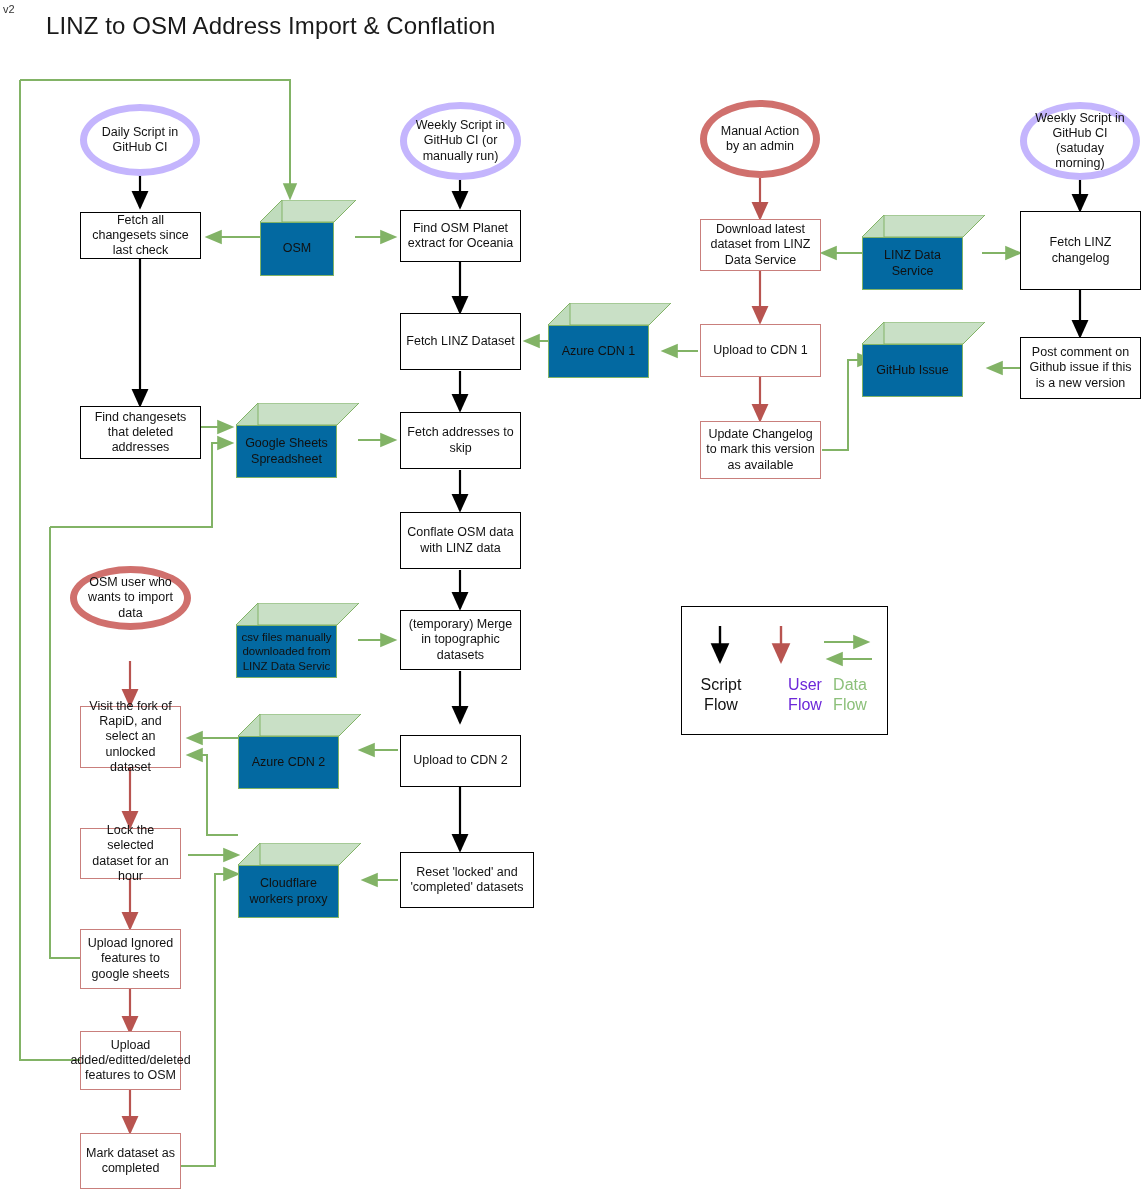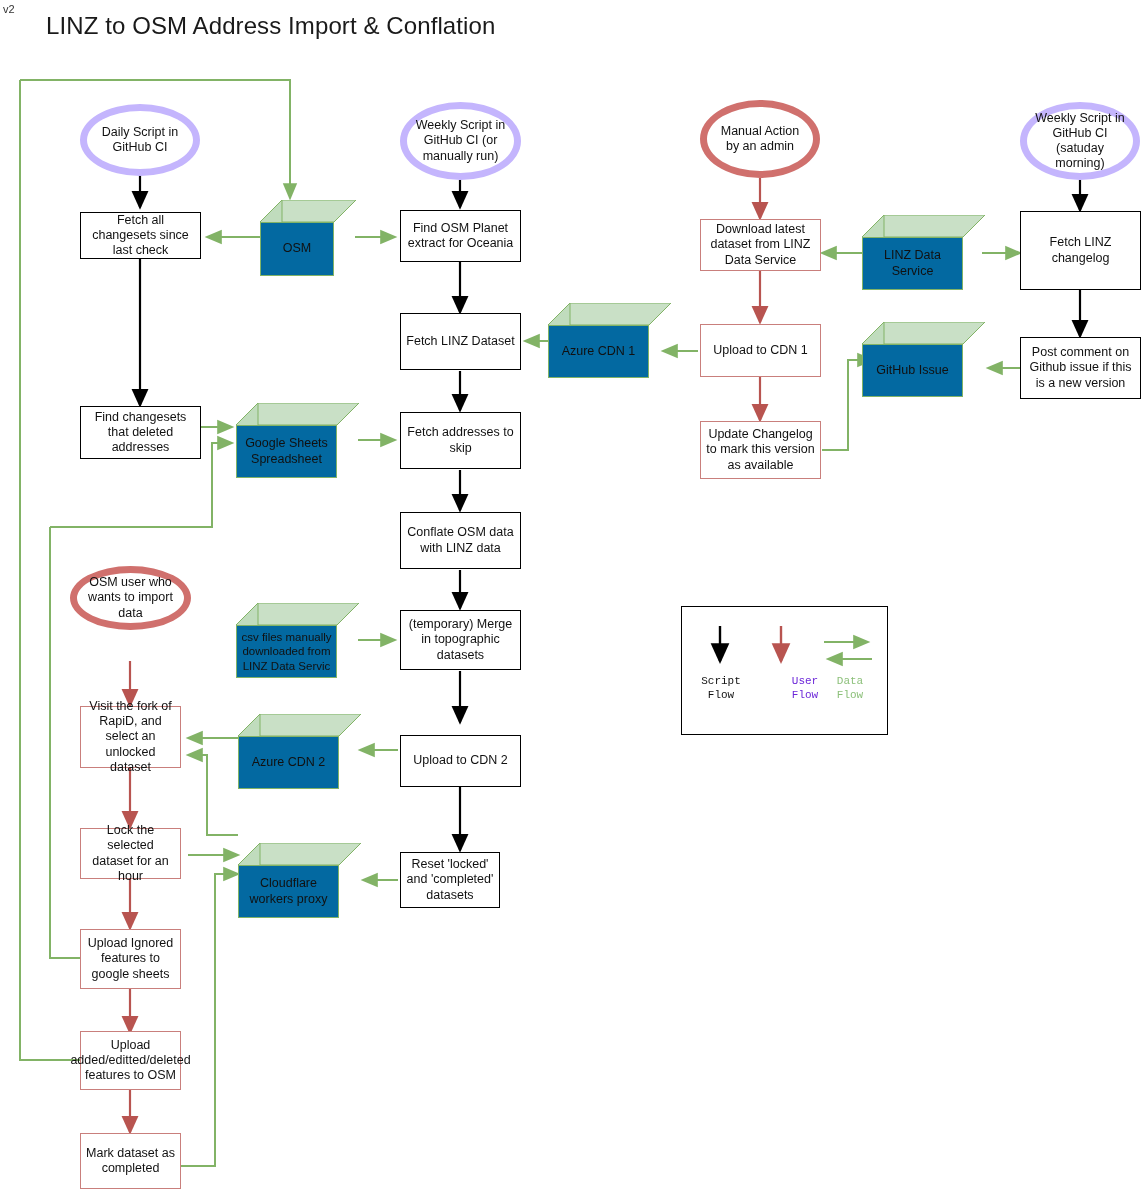--- a/index.html
+++ b/index.html
@@ -29,21 +29,21 @@
   
   .cube{position:absolute;}
   .cube .face{position:absolute;left:0;bottom:0;right:22px;top:22px;
         background:#0369a1;border:1px solid #82b366;box-sizing:border-box;
         display:flex;align-items:center;justify-content:center;text-align:center;
         font-size:12.5px;color:#111;line-height:1.22;padding:2px 4px;}
   .cube svg.solid{position:absolute;left:0;top:0;width:100%;height:100%;}
 
   
   .legend{position:absolute;border:1px solid #000;background:#fff;box-sizing:border-box;}
-  .legend .lab{position:absolute;text-align:center;font-size:11px;line-height:1.25;font-family:Liberation Mono, monospace;}
+  .legend .lab{position:absolute;text-align:center;font-size:16px;line-height:1.25;}
   .lab.script{color:#111;}
   .lab.user{color:#6d28d9;margin-left:23px;}
   .lab.data{color:#8cc07a;}
 </style>
 </head>
 <body>
 
 <div id="canvas">
 
   <div class="version">v2</div>
@@ -155,21 +155,21 @@
     <div class="face">Google Sheets Spreadsheet</div>
   </div>
 
   <div class="node ell" style="left:400px;top:102px;width:121px;height:78px;">Weekly Script in GitHub CI (or manually run)</div>
   <div class="node rect" style="left:400px;top:210px;width:121px;height:52px;">Find OSM Planet extract for Oceania</div>
   <div class="node rect" style="left:400px;top:313px;width:121px;height:57px;">Fetch LINZ Dataset</div>
   <div class="node rect" style="left:400px;top:412px;width:121px;height:57px;">Fetch addresses to skip</div>
   <div class="node rect" style="left:400px;top:512px;width:121px;height:57px;">Conflate OSM data with LINZ data</div>
   <div class="node rect" style="left:400px;top:610px;width:121px;height:60px;">(temporary) Merge in topographic datasets</div>
   <div class="node rect" style="left:400px;top:724px;width:121px;height:52px;margin-top:11px;">Upload to CDN 2</div>
-  <div class="node rect" style="left:400px;top:852px;width:100px;height:56px;">Reset 'locked' and 'completed' datasets</div>
+  <div class="node rect" style="left:400px;top:852px;width:134px;height:56px;">Reset 'locked' and 'completed' datasets</div>
 
   <div class="cube" style="left:236px;top:603px;width:123px;height:75px;">
     <svg class="solid" viewBox="0 0 123 75" preserveAspectRatio="none">
       <polygon points="0,22 22,0 123,0 101,22" fill="#c9e0c6" stroke="#82b366" stroke-width="1"></polygon>
       <polygon points="0,22 0,75 22,53 22,0" fill="#c0dcbd" stroke="#82b366" stroke-width="1"></polygon>
     </svg>
     <div class="face" style="font-size:11.5px;">csv files manually downloaded from LINZ Data Servic</div>
   </div>
 
   <div class="cube" style="left:238px;top:714px;width:123px;height:75px;">

